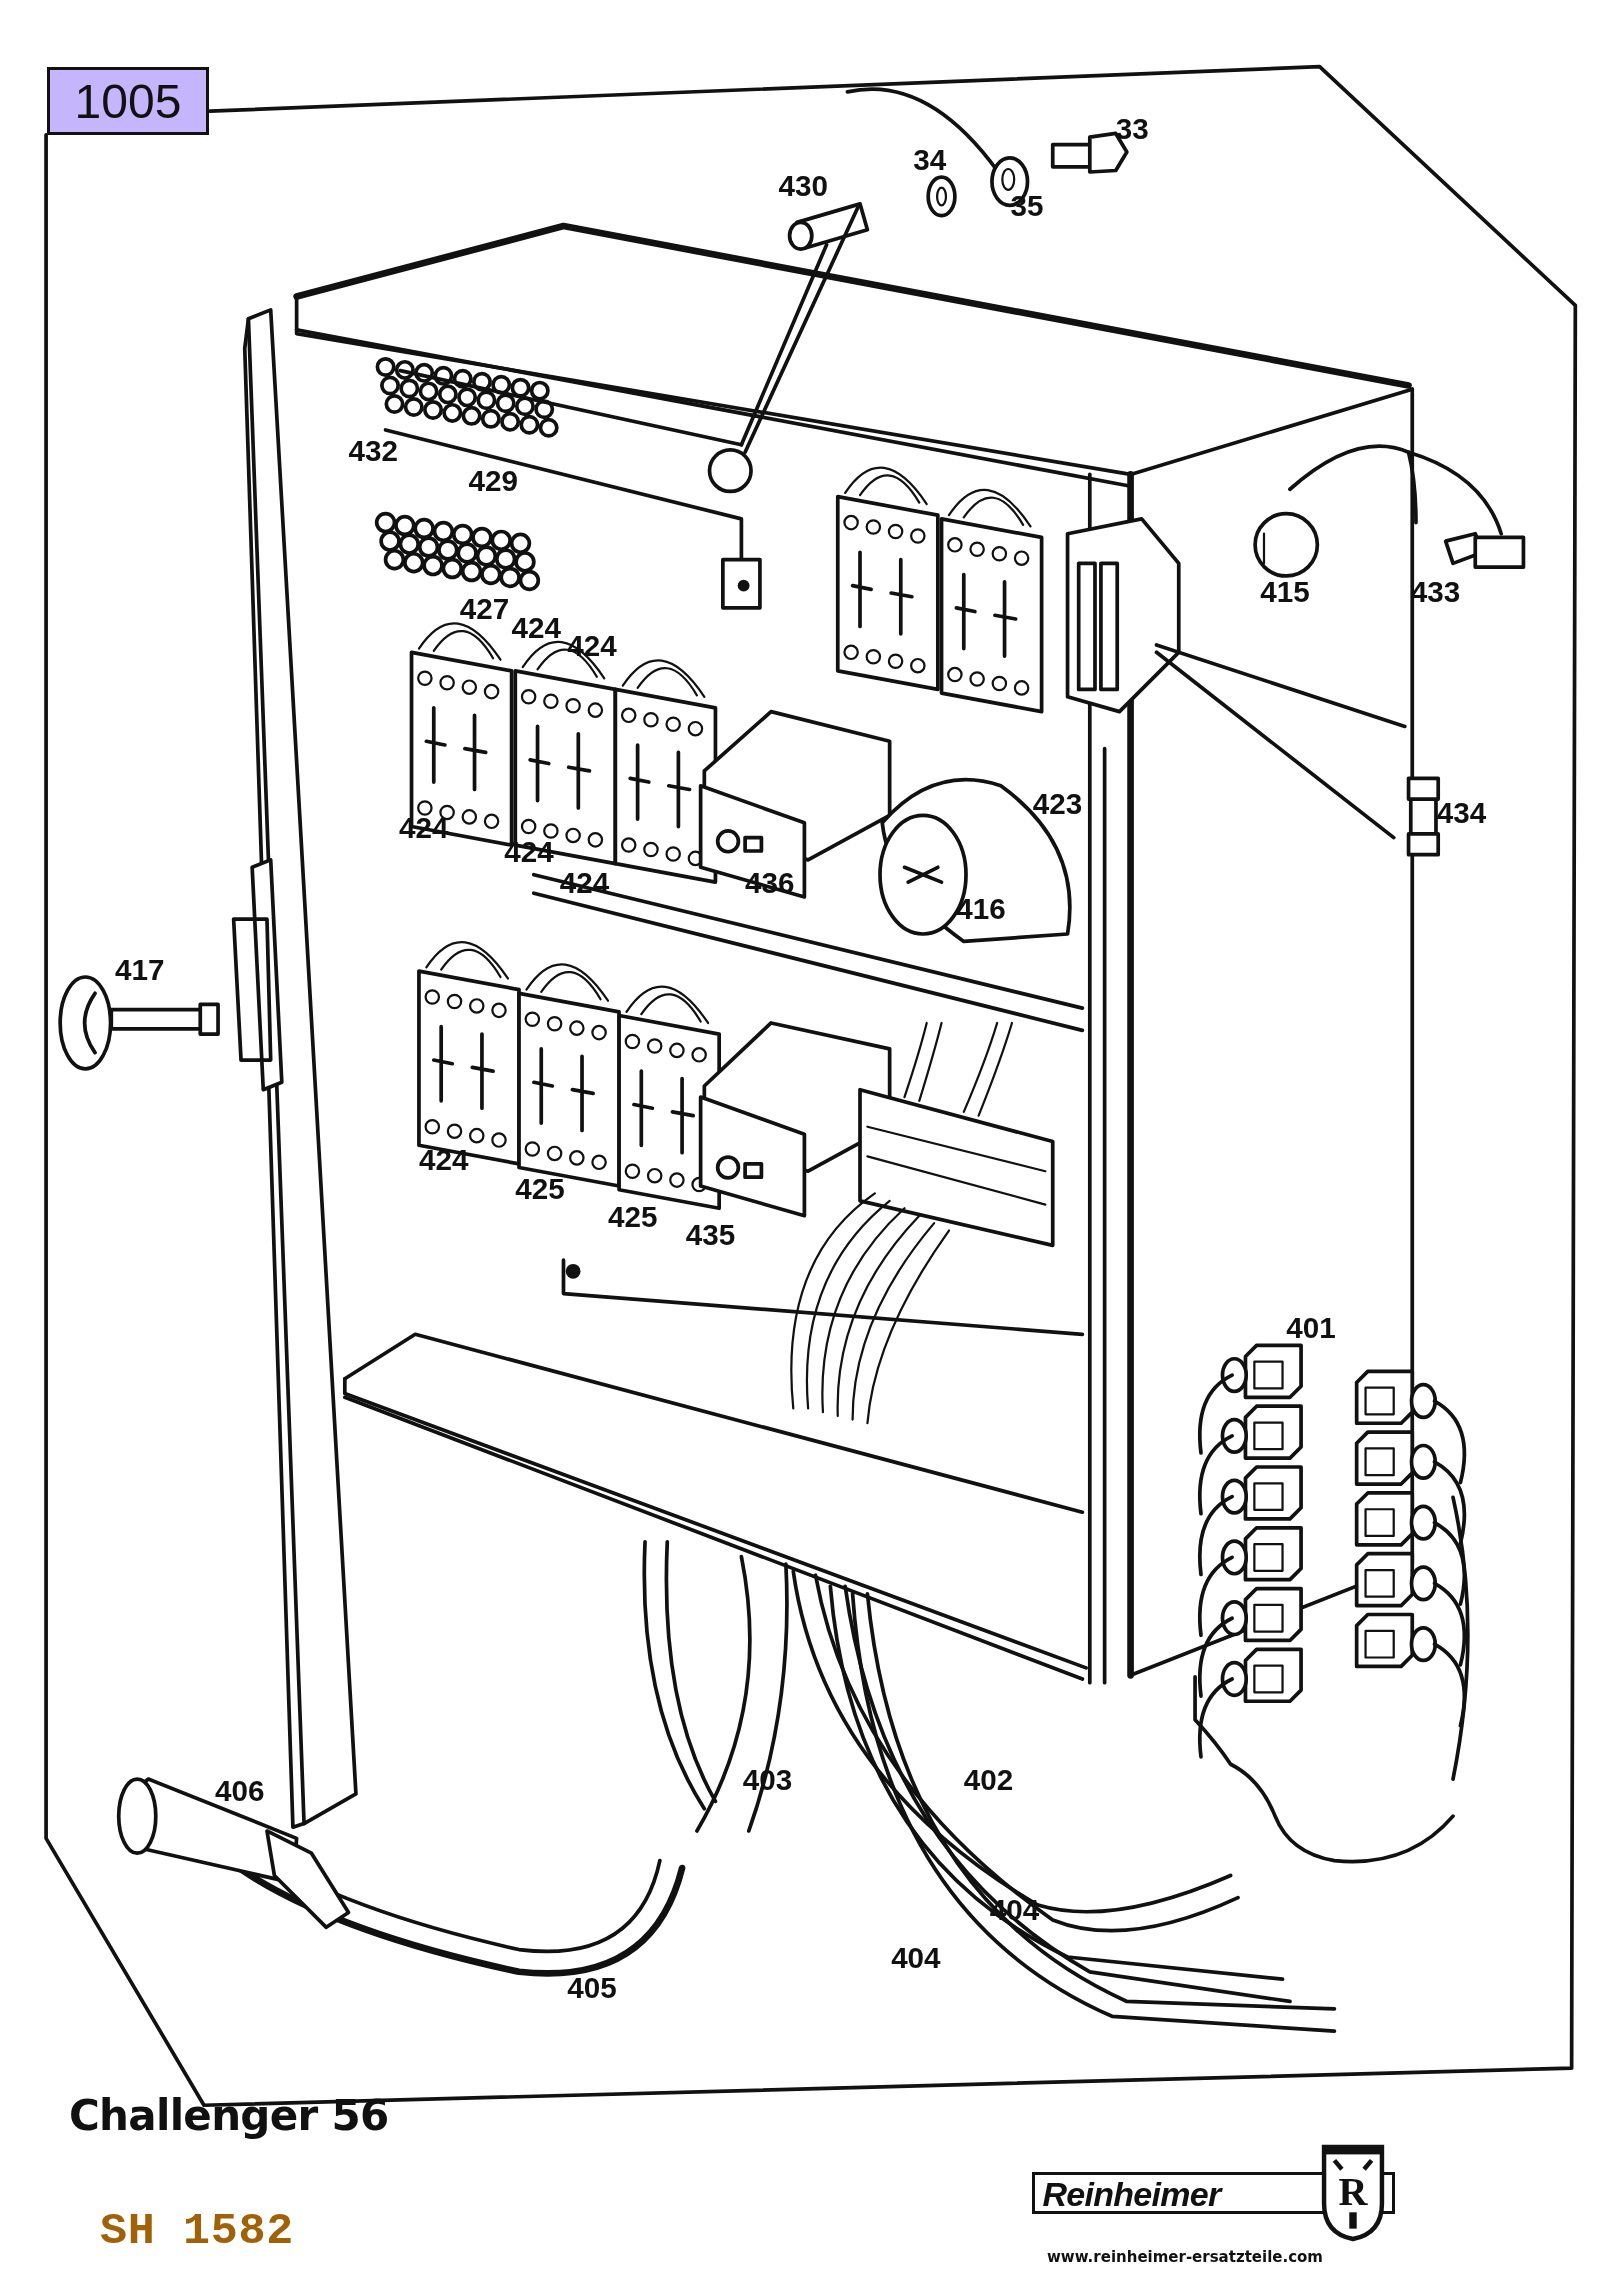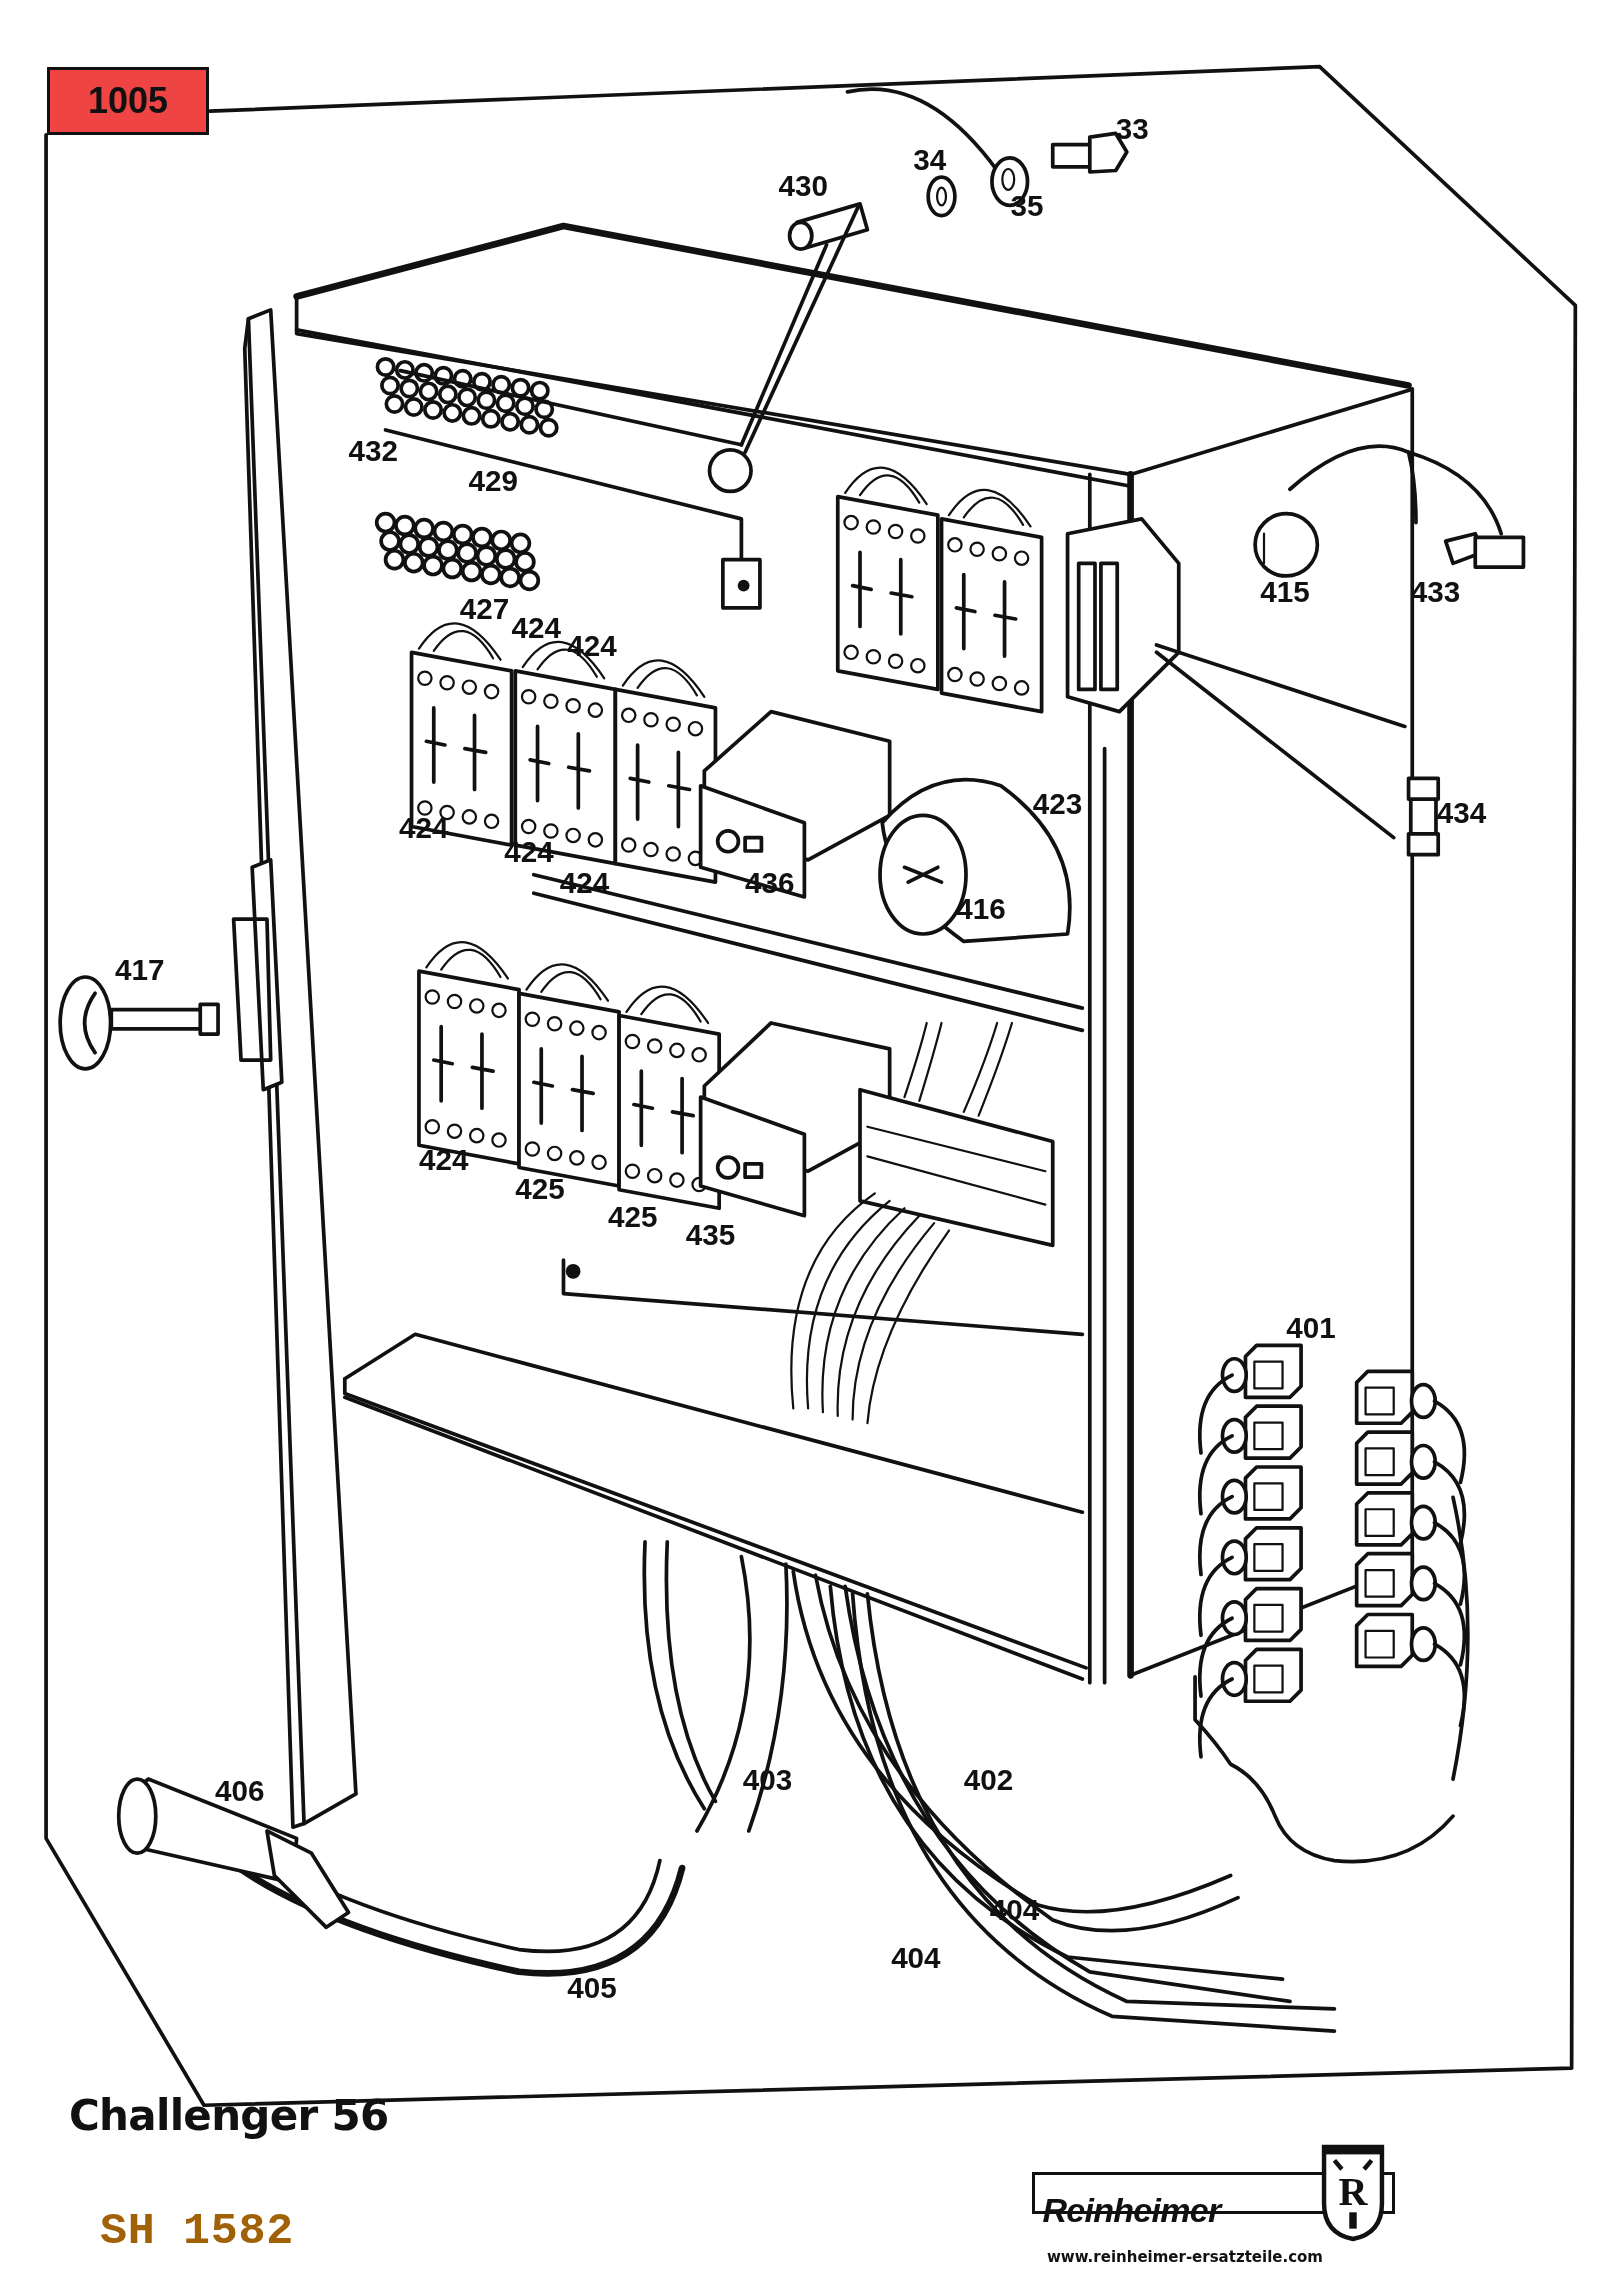--- a/index.html
+++ b/index.html
@@ -4,26 +4,26 @@
 <style>
   html, body { margin: 0; padding: 0; background: #ffffff; }
   body { width: 1614px; height: 2295px; position: relative; overflow: hidden; font-family: "Liberation Sans", sans-serif; color: #111; }
   #drawing { position: absolute; left: 0; top: 0; width: 1614px; height: 2295px; }
   .ln { fill: none; stroke: #111; stroke-width: 5; stroke-linecap: round; stroke-linejoin: round; }
   .ln-thick { fill: none; stroke: #111; stroke-width: 9; stroke-linecap: round; stroke-linejoin: round; }
   .ln-thin { fill: none; stroke: #111; stroke-width: 3; stroke-linecap: round; stroke-linejoin: round; }
   .fill-w { fill: #fff; stroke: #111; stroke-width: 5; stroke-linejoin: round; }
   .fill-b { fill: #111; stroke: none; }
   .callout { font-family: "Liberation Sans", sans-serif; font-weight: 700; font-size: 40px; fill: #111; }
-  .sheet-box { position: absolute; left: 47px; top: 67px; width: 162px; height: 68px; border: 3.7px solid #111; background: #ef4444; box-sizing: border-box; display: flex; align-items: center; justify-content: center; font-family: "Liberation Sans", sans-serif; font-weight: 700; font-size: 36px; }
+  .sheet-box { position: absolute; left: 47px; top: 67px; width: 162px; height: 68px; border: 3.7px solid #111; background: #c4b5fd; box-sizing: border-box; display: flex; align-items: center; justify-content: center; font-family: "Liberation Sans", sans-serif; font-weight: 400; font-size: 48px; }
   .model { position: absolute; left: 50px; top: 2091px; font-family: "DejaVu Sans", sans-serif; font-weight: 700; font-size: 42px; letter-spacing: -0.7px; margin-left: 19px; }
   .sh { position: absolute; left: 100px; top: 2206px; font-family: Liberation Mono, monospace; font-weight: 700; font-size: 45px; letter-spacing: 0.7px; color: #a16207; }
   .logo { position: absolute; left: 1032px; top: 2144px; width: 378px; height: 98px; }
   .logo-box { position: absolute; left: 0; top: 28px; width: 363px; height: 42px; border: 3px solid #111; box-sizing: border-box; background: #fff; }
-  .logo-text { position: absolute; left: 10.4px; top: 31px; font-family: "Liberation Sans", sans-serif; font-weight: 700; font-style: italic; font-size: 34px; letter-spacing: -0.7px; margin-top: 16px; }
+  .logo-text { position: absolute; left: 10.4px; top: 31px; font-family: "Liberation Sans", sans-serif; font-weight: 700; font-style: italic; font-size: 34px; letter-spacing: -0.7px; }
   .logo-shield { position: absolute; left: 289px; top: 0; width: 64px; height: 98px; }
   .url { position: absolute; left: 1047px; top: 2248px; font-family: "DejaVu Sans", sans-serif; font-weight: 700; font-size: 15px; }
 </style>
 </head>
 <body>
 
 <svg id="drawing" viewBox="0 0 2177 3096" xmlns="http://www.w3.org/2000/svg">
 
   <g>
     <path class="ln" d="M283,150 L1780,90 L2125,412 L2120,2790 L275,2840 L62,2480 L62,182"></path>

